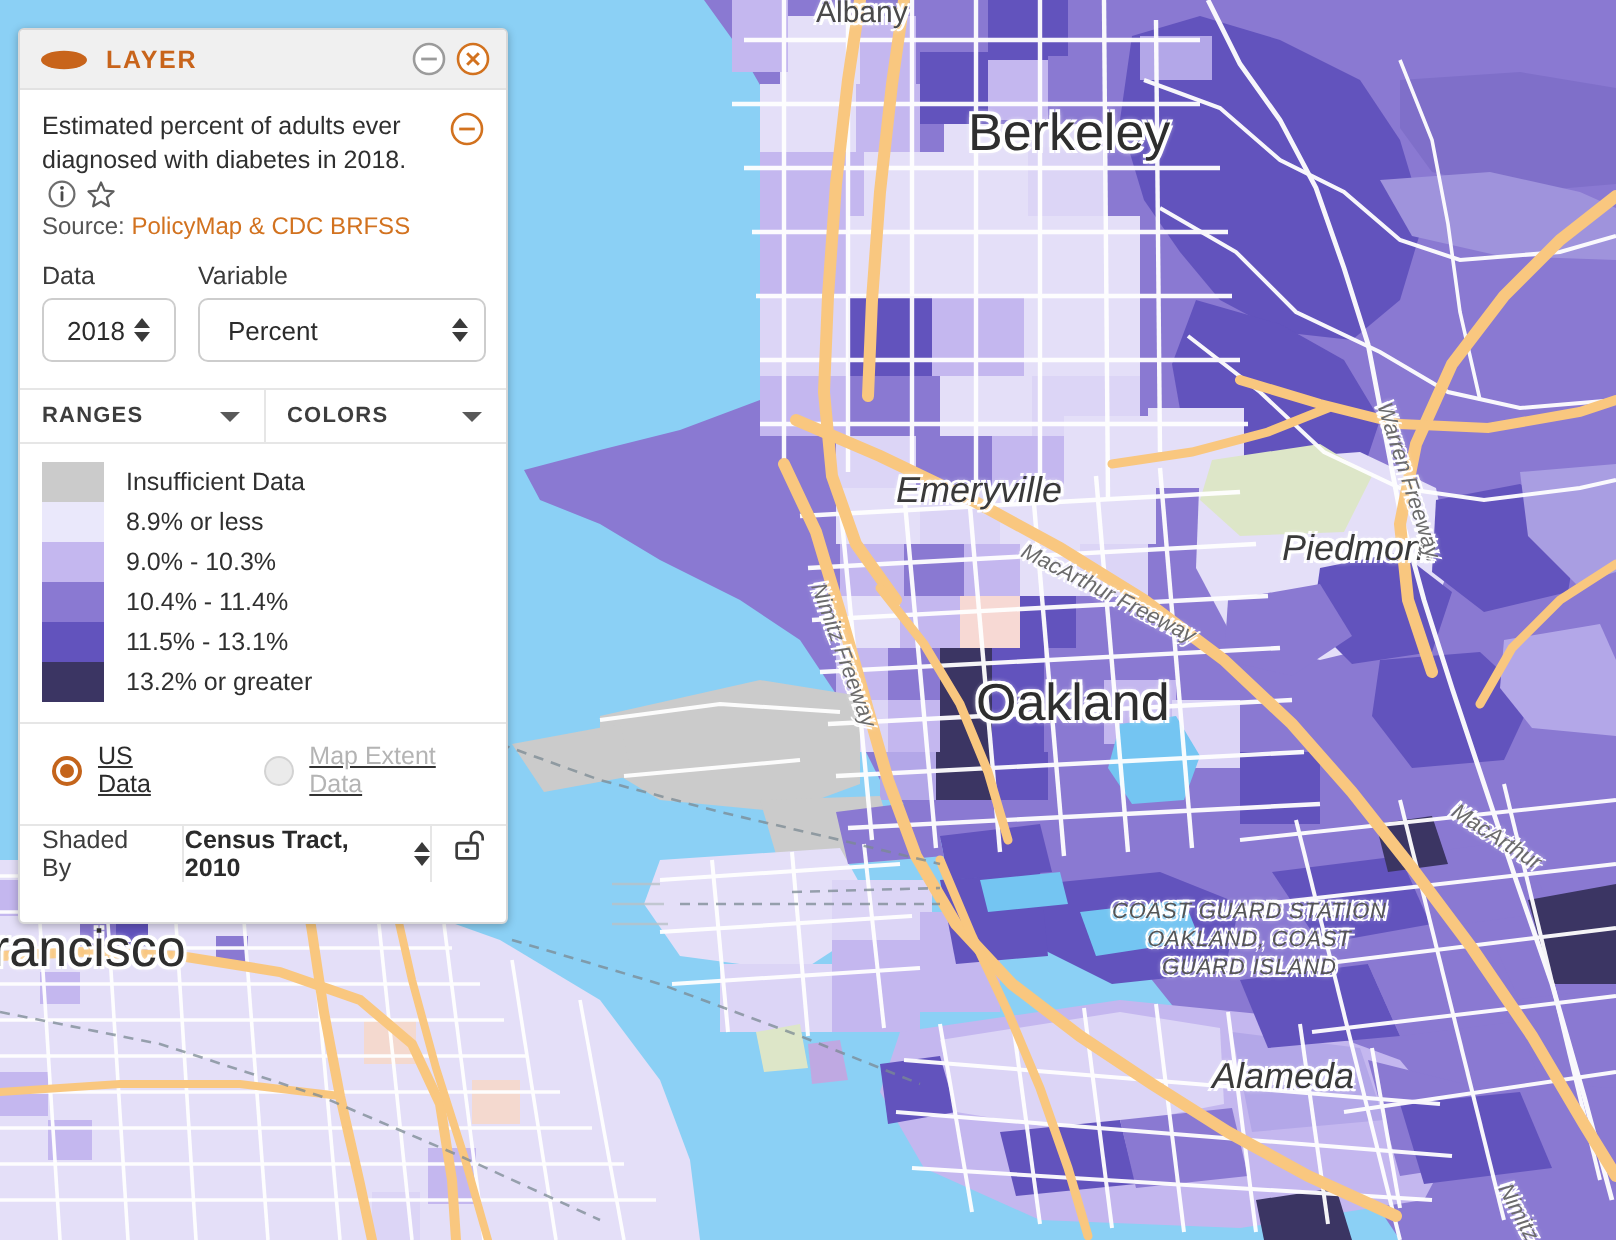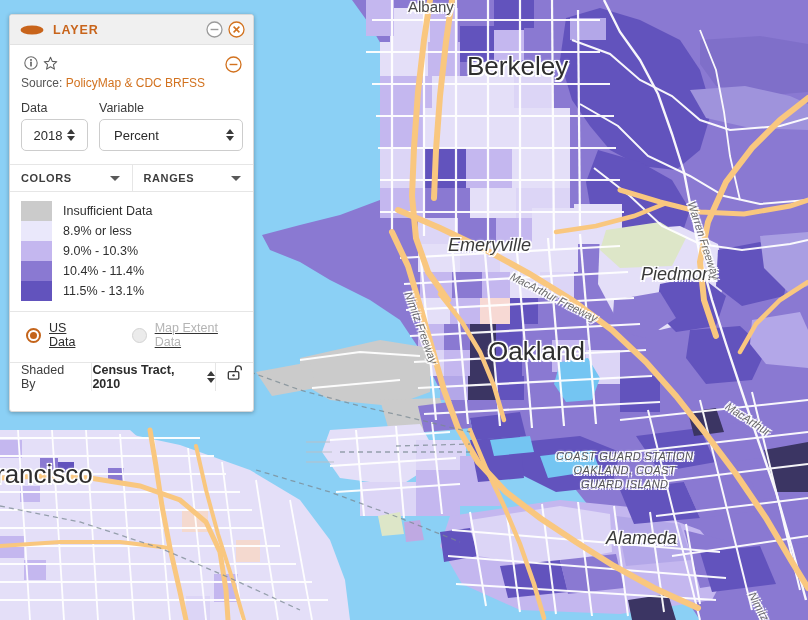--- a/index.html
+++ b/index.html
@@ -482,21 +482,21 @@
         <g fill="none" stroke="#b9c2c8" stroke-width="1.2" opacity=".8">
           <path d="M 306 442 L 330 442"></path>
             <path d="M 306 452 L 332 452"></path>
           <path d="M 306 462 L 334 462"></path>
         </g>
       </g>
     </svg>
 
     <div id="map-labels">
         <div class="mlabel city-sm" style="left: 408px; top: -2px;">Albany</div>
-        <div class="mlabel city-big" style="left: 467px; top: 51px;">Berkeley</div>
+        <div class="mlabel city-big" style="left: 484px; top: 51px;">Berkeley</div>
         <div class="mlabel city-med" style="left: 448px; top: 235px;">Emeryville</div>
         <div class="mlabel city-med" style="left: 641px; top: 264px;">Piedmont</div>
         <div class="mlabel city-big" style="left: 488px; top: 336px;">Oakland</div>
         <div class="mlabel city-med" style="left: 606px; top: 528px;">Alameda</div>
         <div class="mlabel city-big" style="left: -4px; top: 459px;">rancisco</div>
         <div class="mlabel poi" style="left: 556px; top: 449px; line-height: 14px;">
           <div>COAST GUARD STATION</div>
           <div>OAKLAND, COAST</div>
           <div>GUARD ISLAND</div>
         </div>
@@ -528,21 +528,21 @@
             <circle cx="8.5" cy="8.5" r="7.5" fill="#fff" stroke="#d2721f" stroke-width="1.3"></circle>
             <line x1="5.6" y1="5.6" x2="11.4" y2="11.4" stroke="#d2721f" stroke-width="1.5"></line>
             <line x1="11.4" y1="5.6" x2="5.6" y2="11.4" stroke="#d2721f" stroke-width="1.5"></line>
           </svg>
       </span>
     </div>
 
     <div class="panel-body">
 
       <div class="desc-row">
-        <div class="desc"><span class="inline-icons">
+        <div class="desc"><span>Estimated percent of adults ever diagnosed with diabetes in 2018.</span><span class="inline-icons">
               <span>
                 <svg width="14" height="14" viewBox="0 0 14 14">
                   <circle cx="7" cy="7" r="6.2" fill="#fff" stroke="#6d6d6d" stroke-width="1.1"></circle>
                   <circle cx="7" cy="3.9" r=".95" fill="#4a4a4a"></circle>
                   <rect x="6.3" y="5.6" width="1.4" height="5" rx=".6" fill="#4a4a4a"></rect>
                 </svg>
               </span>
               <span>
                 <svg width="15" height="15" viewBox="0 0 16 16">
                   <path d="M8 1.3 L9.9 5.7 L14.7 6.1 L11.1 9.3 L12.2 14 L8 11.5 L3.8 14 L4.9 9.3 L1.3 6.1 L6.1 5.7 Z" fill="none" stroke="#5c5c5c" stroke-width="1.15" stroke-linejoin="round"></path>
@@ -580,25 +580,25 @@
             <span class="stack">
                 <span class="tri-up"></span>
                 <span class="tri-dn"></span>
               </span>
           </div>
         </div>
       </div>
 
       <div class="tabrow">
         <div class="tabbtn">
+          <span>RANGES</span>
+          <span class="caret-dn"></span>
+        </div>
+        <div class="tabbtn">
           <span>COLORS</span>
-          <span class="caret-dn"></span>
-        </div>
-        <div class="tabbtn">
-          <span>RANGES</span>
           <span class="caret-dn"></span>
         </div>
       </div>
 
       <div class="legend" id="legend">
           <div class="legend-row">
             <span class="swatch" style="background: rgb(203, 203, 203);"></span>
             <span class="legend-lbl">Insufficient Data</span>
           </div>
           <div class="legend-row">
@@ -609,20 +609,24 @@
             <span class="swatch" style="background: rgb(196, 183, 239);"></span>
             <span class="legend-lbl">9.0% - 10.3%</span>
           </div>
           <div class="legend-row">
             <span class="swatch" style="background: rgb(138, 121, 210);"></span>
             <span class="legend-lbl">10.4% - 11.4%</span>
           </div>
           <div class="legend-row">
             <span class="swatch" style="background: rgb(98, 83, 189);"></span>
             <span class="legend-lbl">11.5% - 13.1%</span>
+          </div>
+          <div class="legend-row">
+            <span class="swatch" style="background: rgb(59, 53, 99);"></span>
+            <span class="legend-lbl">13.2% or greater</span>
           </div>
         </div>
 
       <div class="radio-row">
         <div class="radio-item">
           <span class="radio">
               <span class="dot"></span>
             </span>
           <span class="radio-lbl">US Data</span>
         </div>

